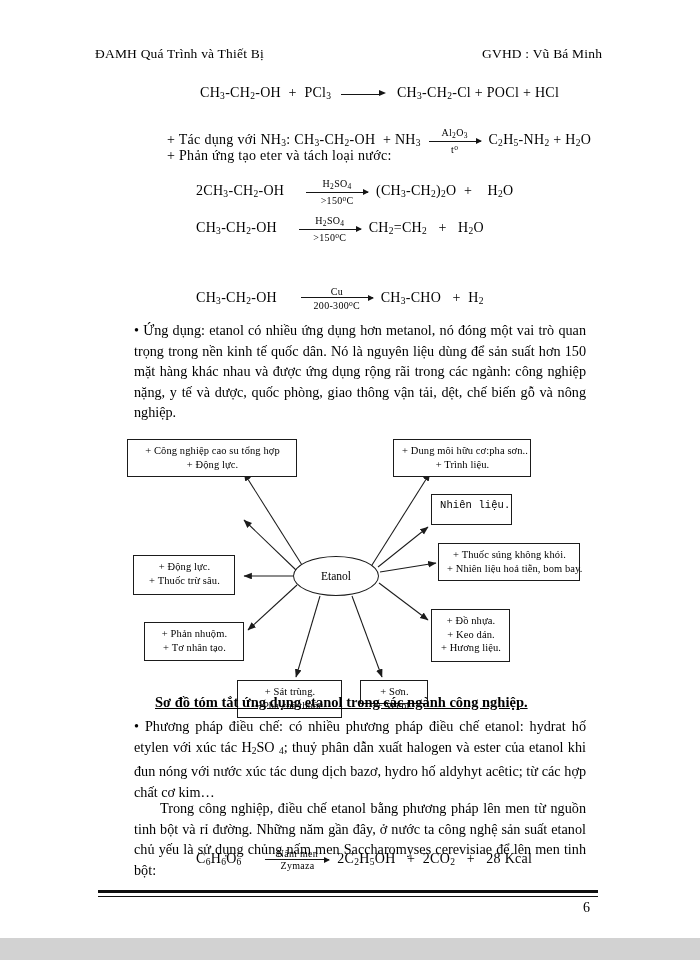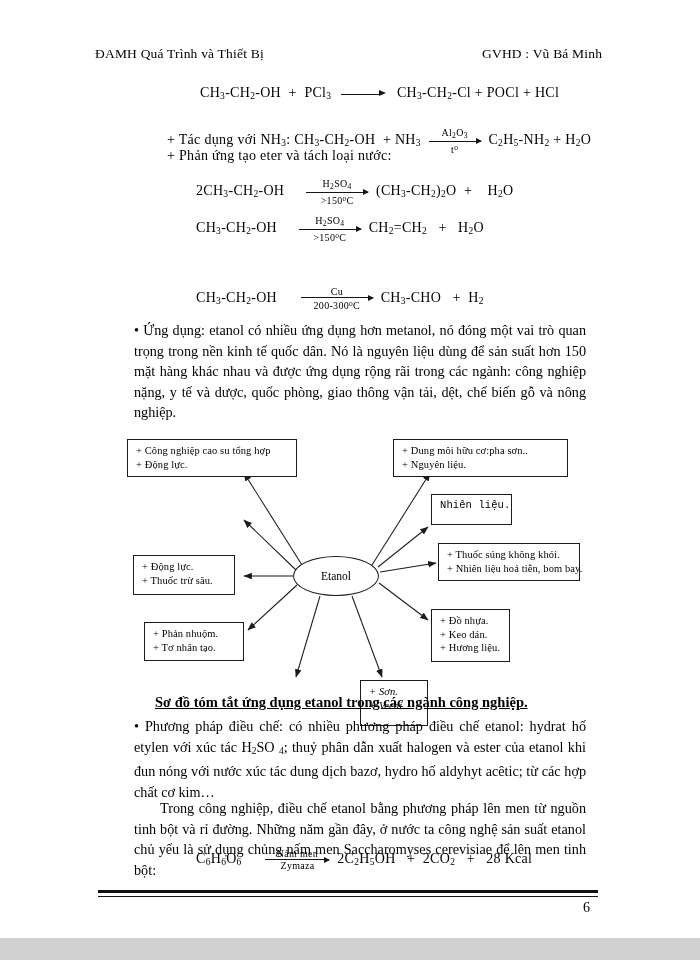--- a/index.html
+++ b/index.html
@@ -127,21 +127,21 @@
     position: absolute;
     border: 1.1px solid #1b1b1b;
     background: #ffffff;
     box-sizing: border-box;
     font-size: 10.5px;
     line-height: 13.5px;
     padding: 4px 7px 4px 8px;
     white-space: nowrap;
     letter-spacing: .1px;
   }
-  .node div { white-space: nowrap; }
+  .node div { white-space: nowrap; text-align: center; }
   .ellipse-wrap {
     position: absolute;
     width: 86px;
     height: 40px;
   }
   .ellipse-wrap .oval {
     position: absolute;
     left: 0; top: 0;
     width: 100%;
     height: 100%;
@@ -286,23 +286,23 @@
     <div class="ellipse-wrap" style="left:293px; top:141px;">
       <div class="oval"></div>
       <div class="lbl">Etanol</div>
     </div>
 
     <div class="node" style="left:127px; top:24px; width:170px; height:38px;">
       <div>+ Công nghiệp cao su tổng hợp</div>
       <div>+ Động lực.</div>
     </div>
 
-    <div class="node" style="left:393px; top:24px; width:175px; height:38px;">
+    <div class="node" style="left:393px; top:24px; width:138px; height:38px;">
       <div>+ Dung môi hữu cơ:pha sơn..</div>
-      <div>+ Nguyên liệu.</div>
+      <div>+ Trình liệu.</div>
     </div>
 
 
     <div class="node" style="left:431px; top:79px; width:81px; height:31px; text-align:center;font-family:Liberation Mono, monospace;">
       <div>Nhiên liệu.</div>
     </div>
 
     <div class="node" style="left:133px; top:140px; width:102px; height:40px;">
       <div>+ Động lực.</div>
       <div>+ Thuốc trừ sâu.</div>
@@ -317,22 +317,26 @@
       <div>+ Phản nhuộm.</div>
       <div>+ Tơ nhân tạo.</div>
     </div>
 
     <div class="node" style="left:431px; top:194px; width:79px; height:53px;">
       <div>+ Đồ nhựa.</div>
       <div>+ Keo dán.</div>
       <div>+ Hương liệu.</div>
     </div>
 
-
-    <div class="node" style="left:360px; top:265px; width:68px; height:46px;font-style:italic;">
+    <div class="node" style="left:237px; top:265px; width:105px; height:38px;">
+      <div>+ Sát trùng.</div>
+      <div>+ Pha chế thuốc.</div>
+    </div>
+
+    <div class="node" style="left:360px; top:265px; width:68px; height:24px;">
       <div>+ Sơn.</div>
       <div>+ Vecni.</div>
     </div>
   </div>
 
   <div class="abs caption" style="left:155px; top:694px;">Sơ đồ tóm tắt ứng dụng etanol trong các ngành công nghiệp.</div>
 
   <div class="abs para" style="left:134px; top:716px; width:452px;">
     <span>• Phương pháp điều chế: có nhiều phương pháp điều chế etanol: hydrat hố etylen với xúc tác H<sub>2</sub>SO <sub>4</sub>; thuỷ phân dẫn xuất halogen và ester của etanol khi đun nóng với nước xúc tác dung dịch bazơ, hydro hố aldyhyt acêtic; từ các hợp chất cơ kim…</span>
   </div>

